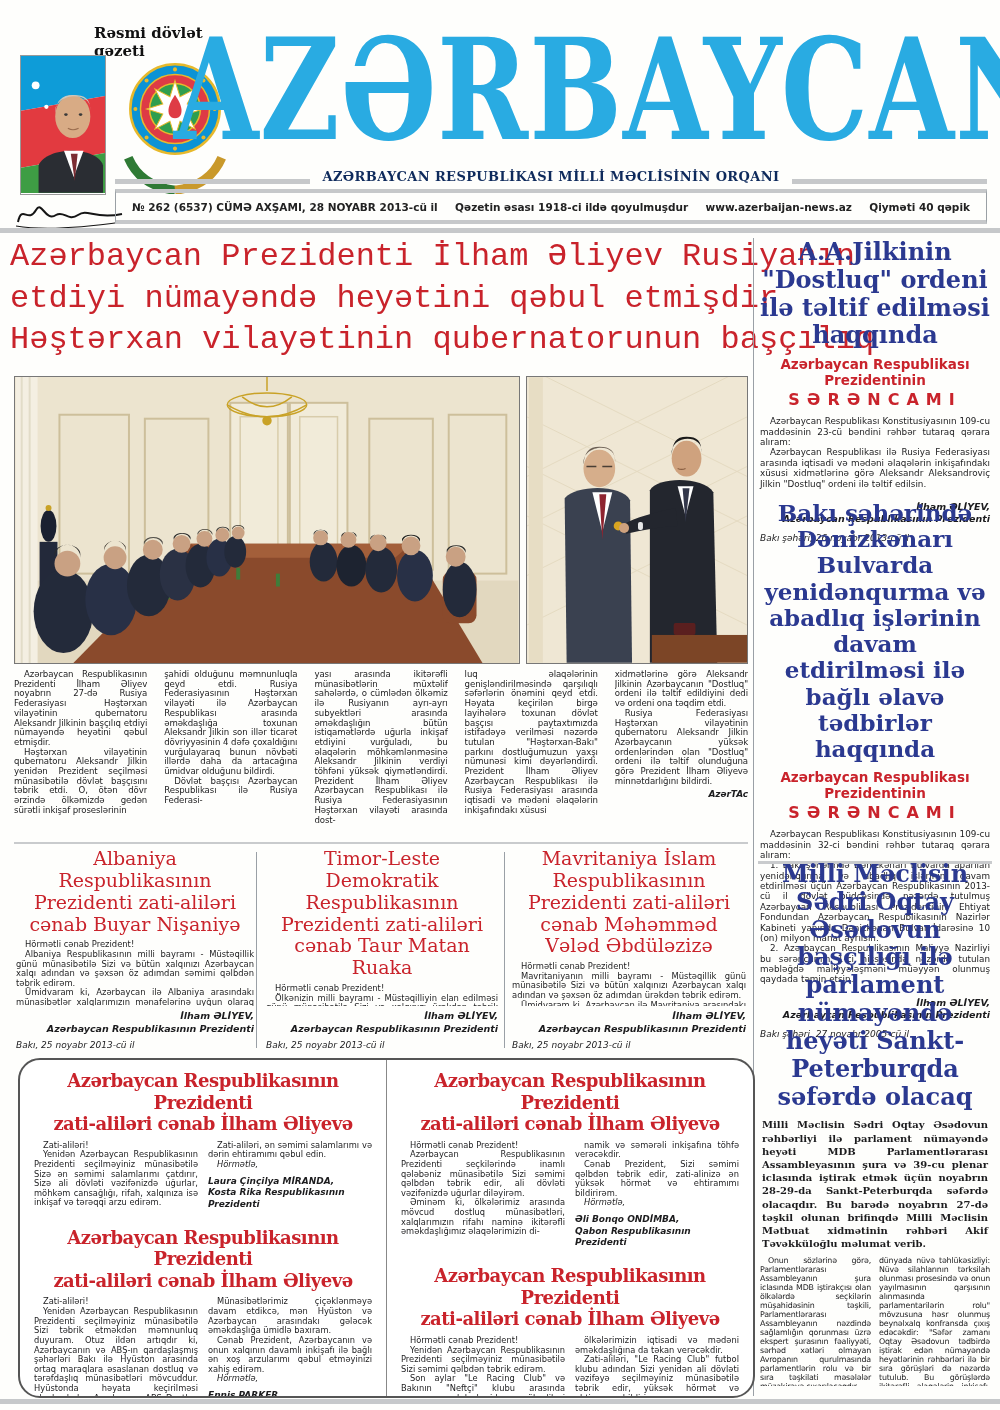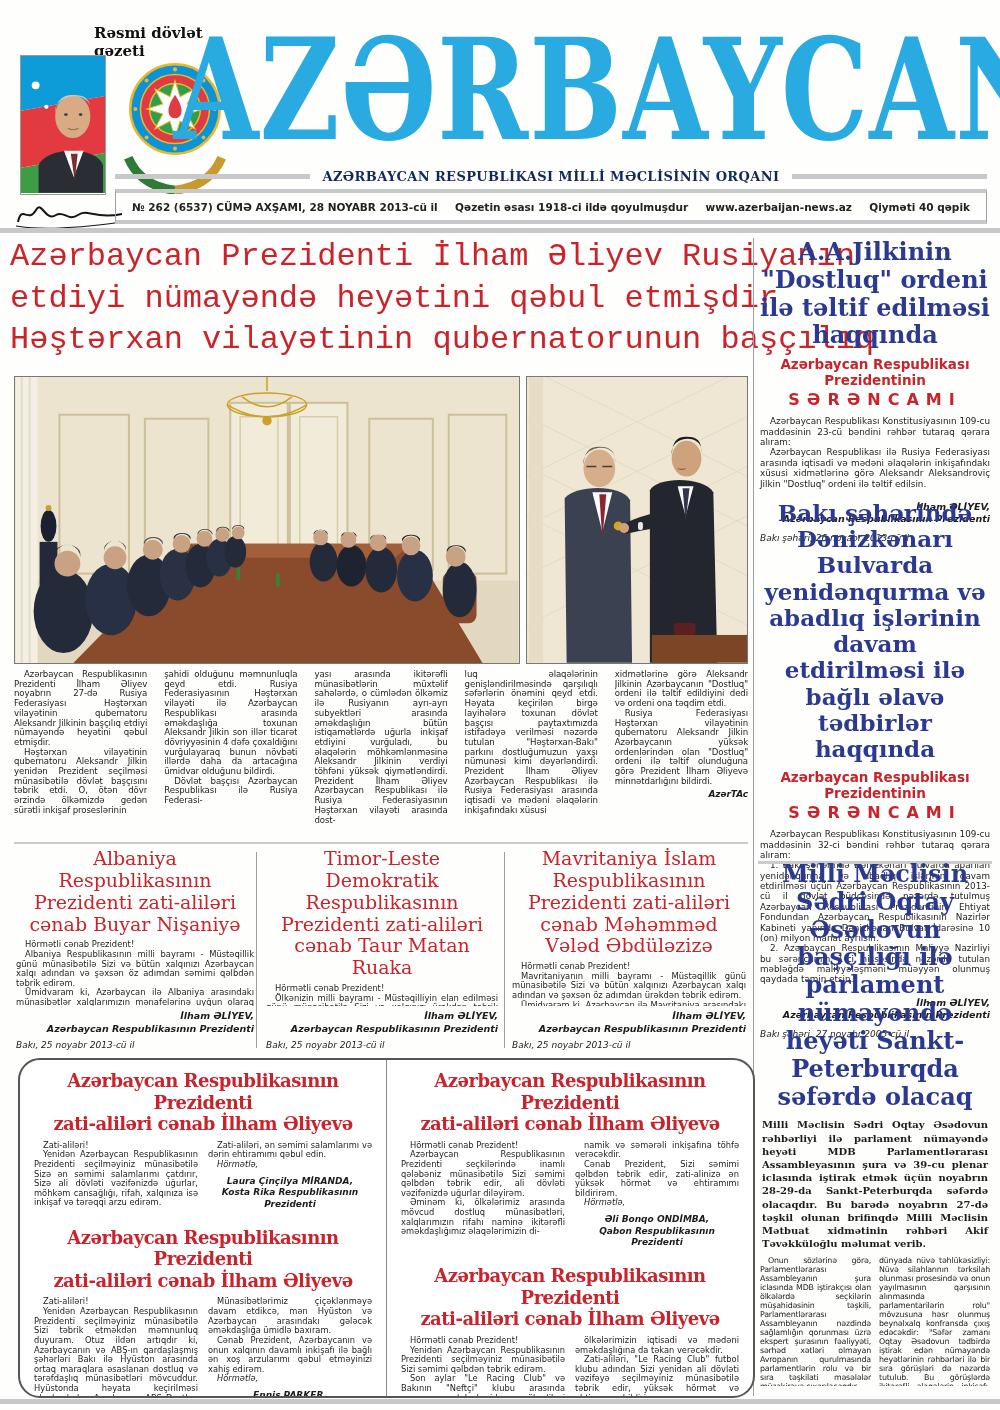--- a/index.html
+++ b/index.html
@@ -19,21 +19,21 @@
   
   .tagline{position:absolute;left:94px;top:24px;width:164px;text-align:left;
            font-family:var(--serif);font-weight:bold;font-size:15px;color:#111;}
   .portrait{position:absolute;left:20px;top:55px;width:86px;height:140px;border:1px solid #999;background:#fff;}
   .signature-box{position:absolute;left:10px;top:196px;width:118px;height:36px;}
   .emblem-box{position:absolute;left:110px;top:44px;width:130px;height:150px;}
   .masthead{position:absolute;left:240px;top:14px;width:750px;height:152px;
             display:flex;align-items:center;justify-content:center;overflow:visible;}
   .masthead span{font-family:var(--serif);font-weight:bold;font-size:96px;color:var(--mast);
                  white-space:nowrap;transform:scale(1.14,1.46);letter-spacing:1px;}
-  .organ-row{position:absolute;left:115px;top:169px;width:872px;display:flex;align-items:center;gap:12px;}
+  .organ-row{position:absolute;left:115px;top:169px;width:872px;display:flex;align-items:flex-end;gap:12px;}
   .organ-row .bar{flex:1;height:5px;background:var(--rule);}
   .organ-text{font-family:var(--serif);font-weight:bold;font-size:13px;color:#0e2a5c;letter-spacing:.4px;white-space:nowrap;}
   .infobar{position:absolute;left:115px;top:189px;width:872px;height:35px;
            border:1px solid #9aa0a5;border-top:4px solid var(--rule);border-bottom:4px solid var(--rule);
            display:flex;align-items:center;justify-content:space-between;padding:0 16px;
            font-weight:bold;font-size:10.5px;color:#222;}
   .header-rule{position:absolute;left:0;top:228px;width:1000px;height:5px;background:var(--rule);}
 
   
   .headline{position:absolute;left:10px;top:236px;width:742px;text-align:center;
@@ -72,21 +72,21 @@
   
   .bottom-box{position:absolute;left:18px;top:1058px;width:737px;height:340px;
               border:2px solid #555;border-radius:22px;display:flex;overflow:hidden;background:#fff;}
   .bb-half{flex:1;padding:10px 14px 8px;display:flex;flex-direction:column;overflow:hidden;}
   .bb-half + .bb-half{border-left:1px solid #888;}
   .bb-title{font-family:var(--serif);font-size:18px;line-height:1.2;letter-spacing:-.5px;
             text-align:center;color:var(--red);margin:0 0 6px;}
   .bb-cols{display:flex;gap:10px;font-size:8.3px;line-height:1.16;text-align:justify;}
   .bb-col{flex:1;}
   .bb-col p{margin:0;text-indent:9px;}
-  .bb-sig{text-align:center;font-weight:bold;font-style:italic;font-size:9px;line-height:1.3;margin-top:6px;}
+  .bb-sig{text-align:left;font-weight:bold;font-style:italic;font-size:9px;line-height:1.3;margin-top:6px;}
   .bb-sep{width:55%;height:1px;background:#777;margin:8px auto;}
 
   
   .rc{position:absolute;left:760px;width:230px;}
   #decree1{top:238px;height:258px;}
   #decree2{top:500px;height:358px;}
   .rc-title{font-family:var(--serif);font-size:24px;line-height:1.16;text-align:center;color:var(--blue-title);margin:0;}
   #decree2 .rc-title{font-size:23px;line-height:1.14;}
   .kicker{text-align:center;color:var(--red);font-weight:bold;font-size:13.5px;margin-top:7px;}
   .kicker2{text-align:center;color:var(--red);font-weight:bold;font-size:16px;letter-spacing:7px;margin-top:2px;}

